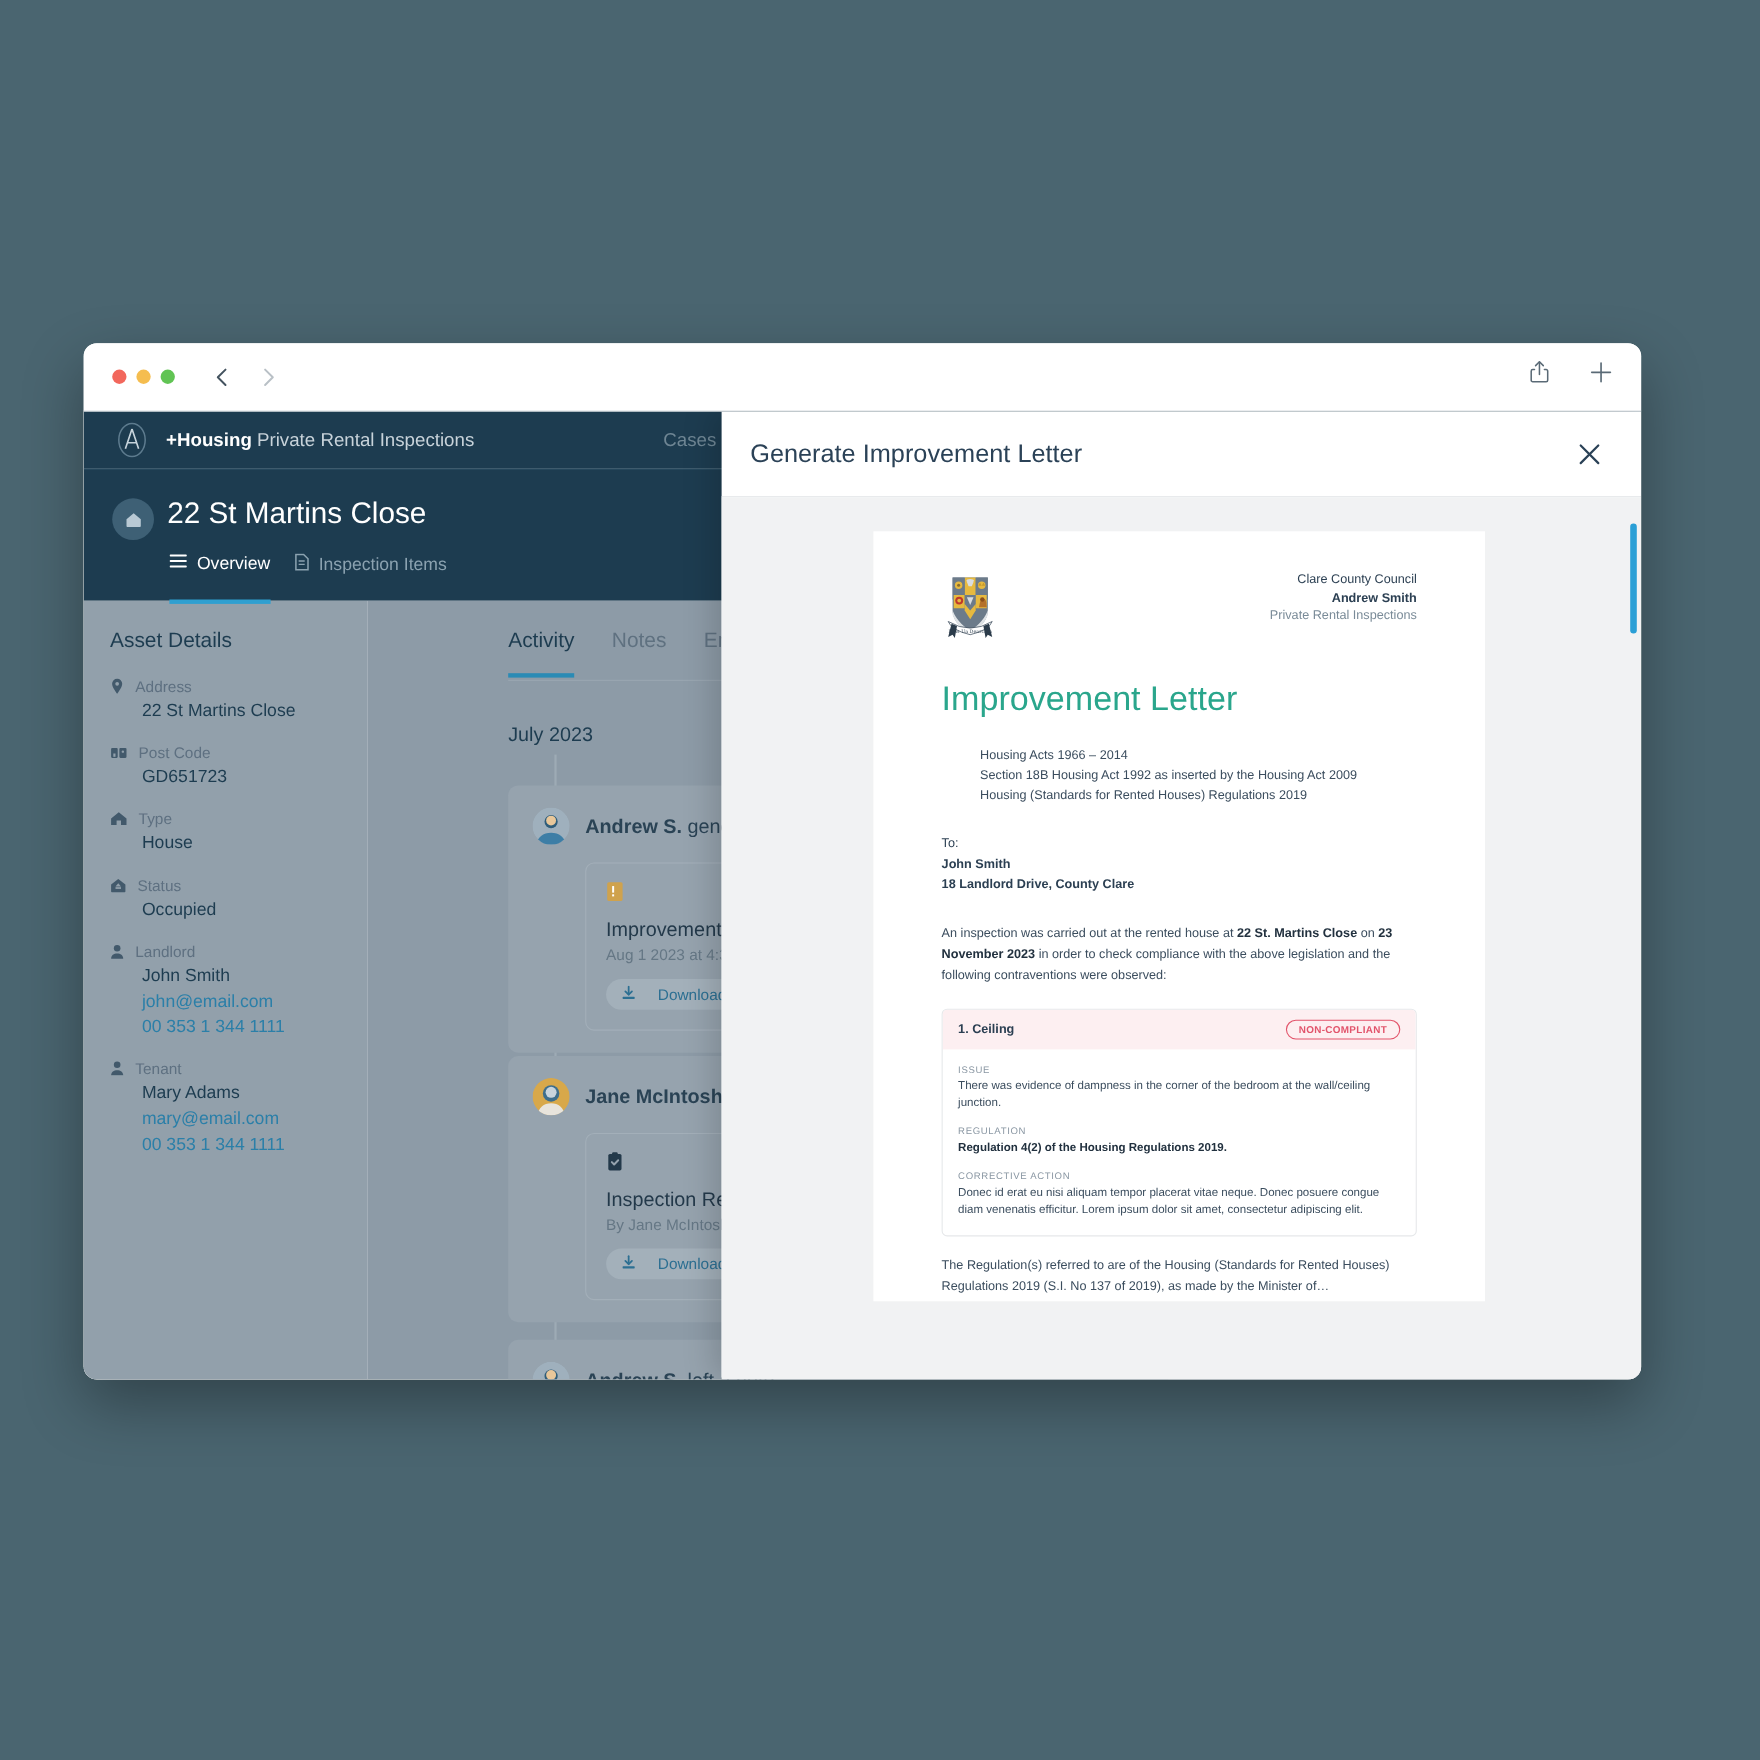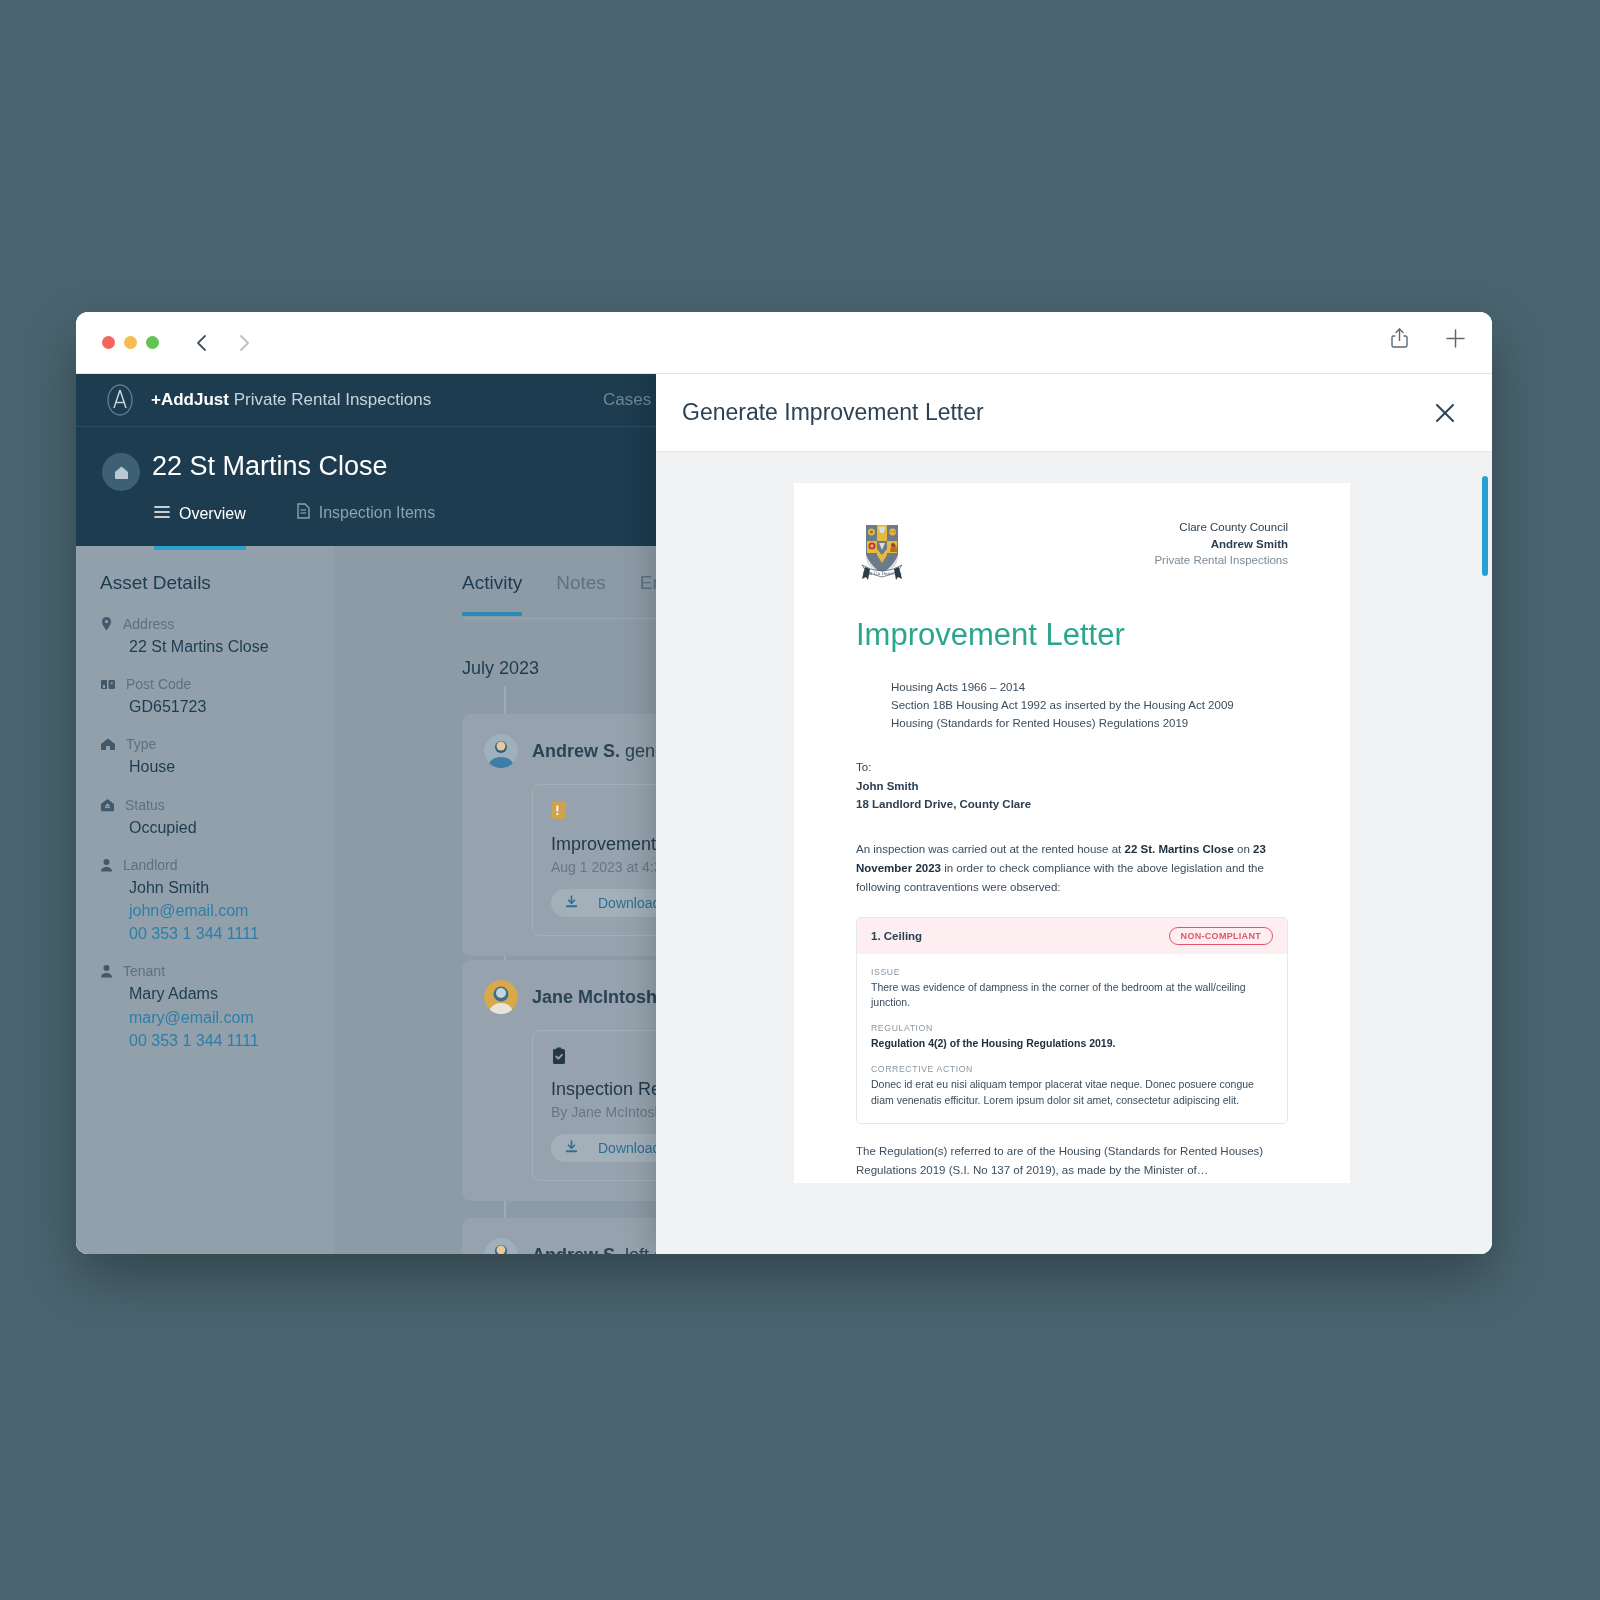--- a/index.html
+++ b/index.html
@@ -89,21 +89,21 @@
   #asset-icon {
     position: absolute; left: 26px; top: 26px;
     width: 38px; height: 38px; border-radius: 50%;
     background: #3e6075;
     display: flex; align-items: center; justify-content: center;
   }
   #asset-title {
     position: absolute; left: 76px; top: 24px;
     font-size: 27px; color: #ffffff; font-weight: normal;
   }
-  #asset-tabs { position: absolute; left: 78px; top: 76px; display: flex; gap: 50px; align-items: flex-end; }
+  #asset-tabs { position: absolute; left: 78px; top: 76px; display: flex; gap: 21px; align-items: flex-start; }
   .asset-tab { display: flex; align-items: center; gap: 9px; font-size: 16px; color: #8ba2b0; position: relative; }
   .asset-tab.active { color: #ffffff; }
   .asset-tab.active::after {
     content: ""; position: absolute; left: 0; bottom: -27px;
     width: 100%; height: 4px; background: #2f9fd0;
   }
 
   
   #asset-details {
     position: absolute; left: 0; top: 172px;
@@ -314,21 +314,21 @@
     <div id="app-header">
       <div id="logo-mark">
         <svg width="34" height="34" viewBox="0 0 34 34">
           <ellipse cx="17" cy="17" rx="12" ry="15" fill="none" stroke="#5d7b8e" stroke-width="1.4"></ellipse>
           <path d="M17 7 L11 25 M17 7 L23 25" fill="none" stroke="#c6d3db" stroke-width="1.5"></path>
           <line x1="12.5" y1="19.5" x2="21.5" y2="19.5" stroke="#c6d3db" stroke-width="1.5"></line>
           <line x1="5" y1="17" x2="29" y2="17" stroke="#44footer" stroke-width="0"></line>
         </svg>
       </div>
       <div id="brand-text">
-        <b>+AddJust</b><span> Private Rental Inspections</span>
+        <b>+Housing</b><span> Private Rental Inspections</span>
       </div>
       <div id="nav-cases">Cases</div>
     </div>
 
     <div id="asset-bar">
       <div id="asset-icon">
         <svg width="17" height="17" viewBox="0 0 17 17">
             <path d="M2 8 L8.5 2.5 L15 8 v6.2 a0.8 0.8 0 01-0.8 0.8 H2.8 a0.8 0.8 0 01-0.8-0.8z" fill="#b9c9d4"></path>
           </svg>
       </div>

